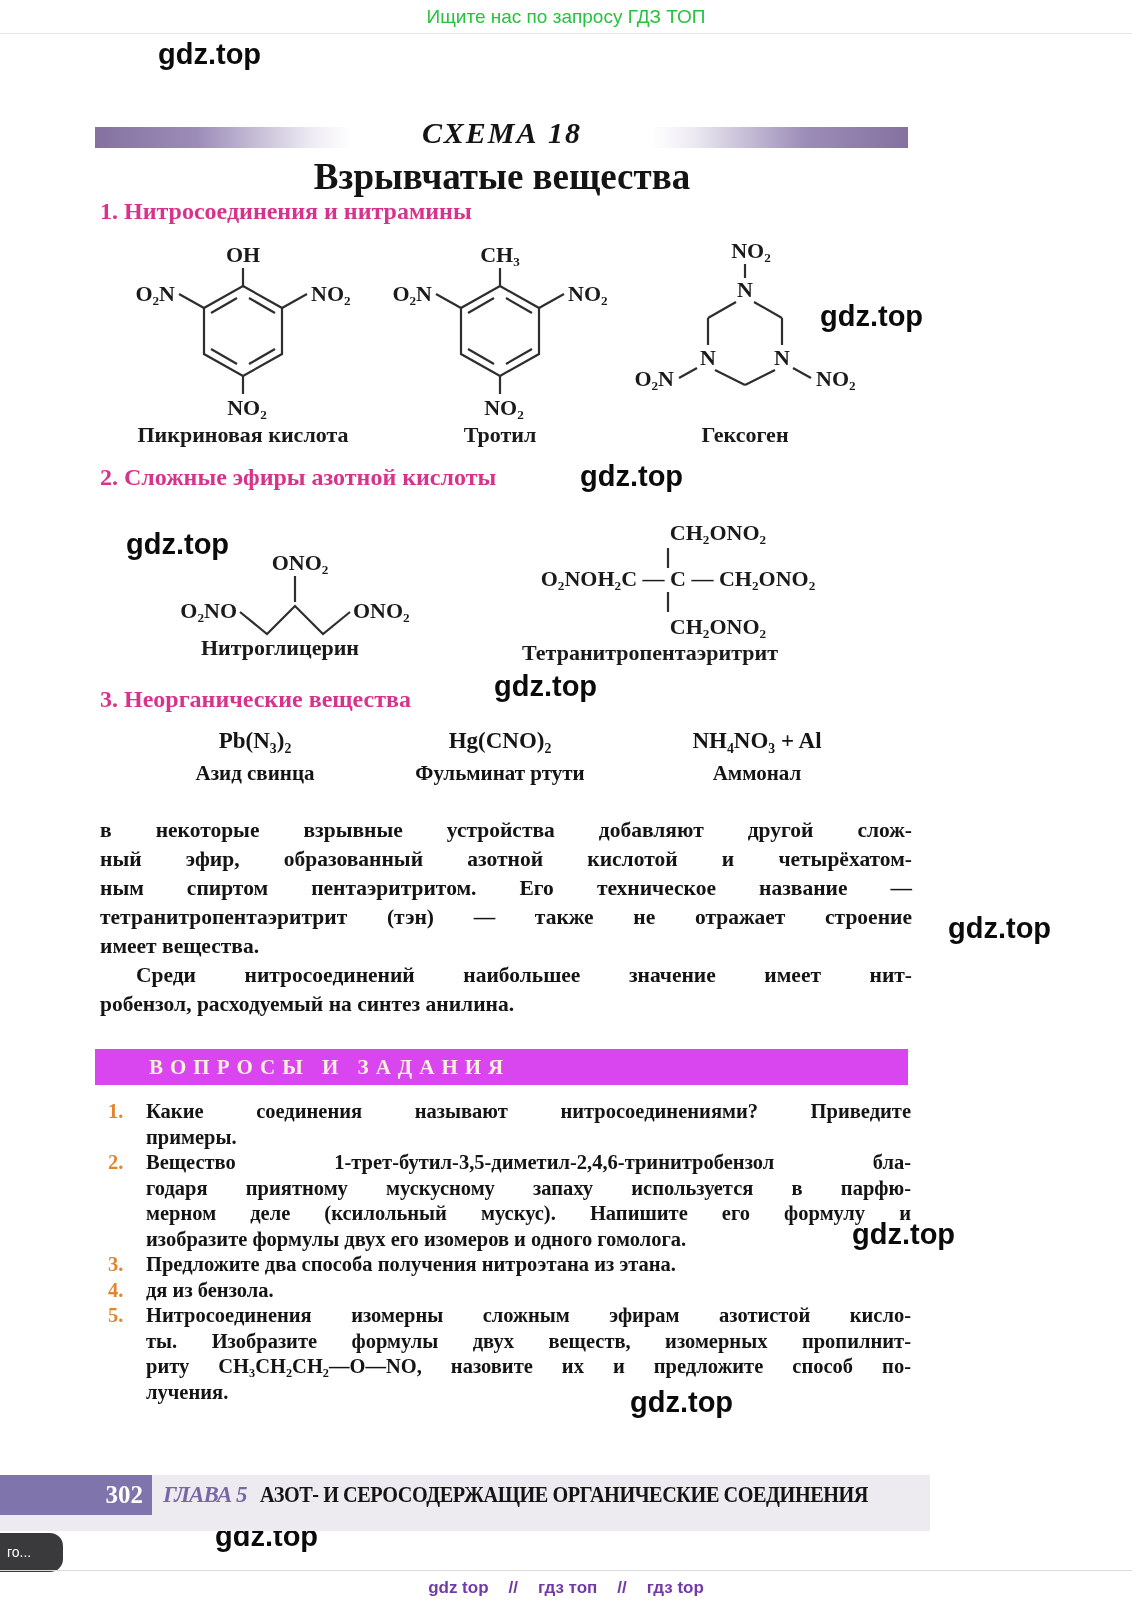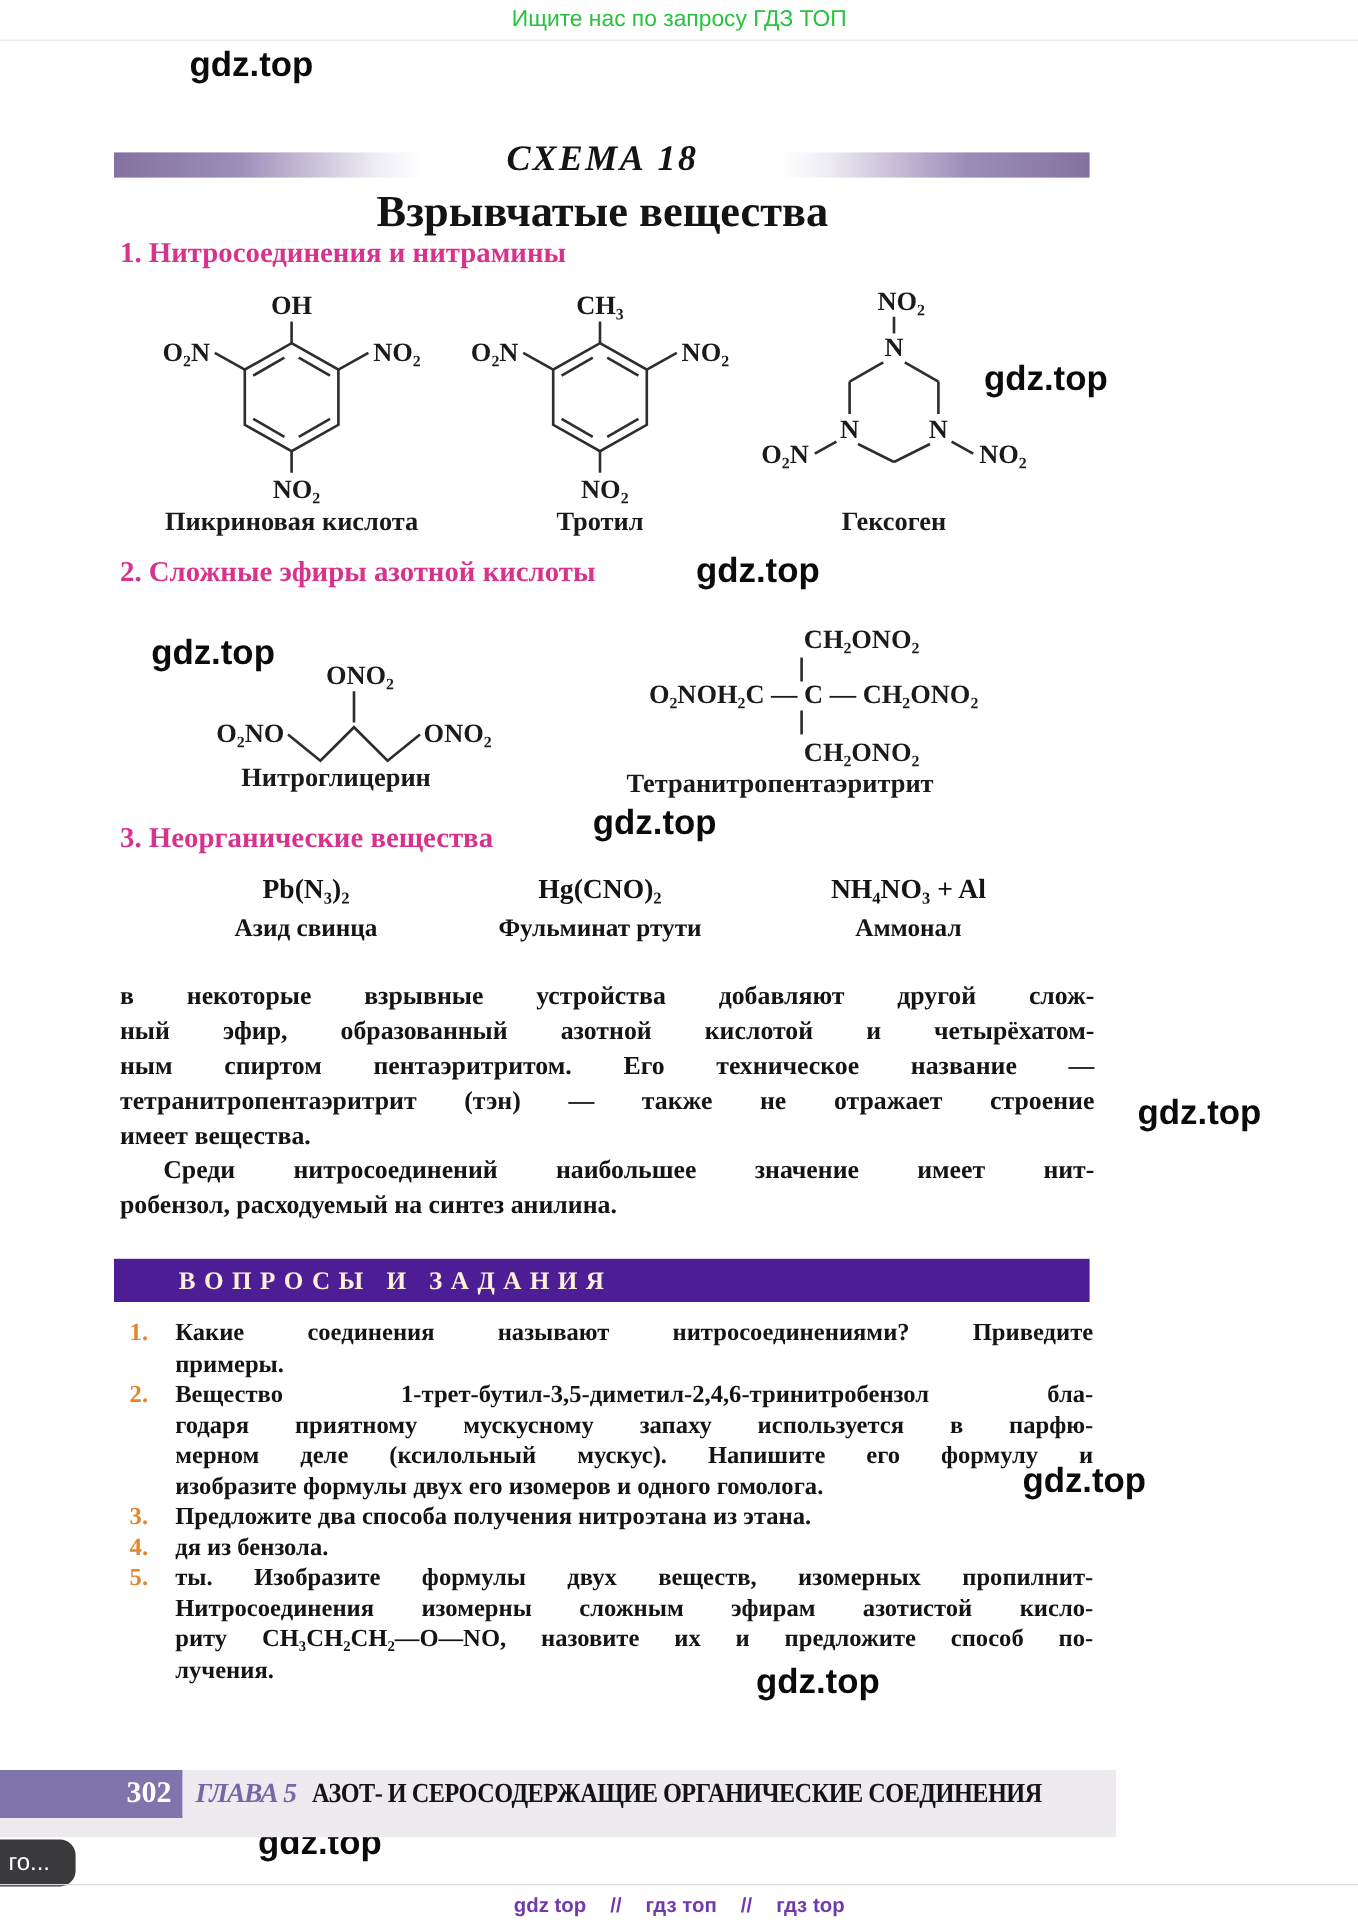--- a/index.html
+++ b/index.html
@@ -31,41 +31,41 @@
   .inorg{position:absolute;left:95px;top:728px;width:840px;}
   .inorg-col{position:absolute;width:280px;text-align:center;}
   .inorg-f{font-size:23px;font-weight:700;}
   .inorg-n{font-size:21px;font-weight:600;margin-top:7px;}
 
   .bodytext{position:absolute;left:100px;top:816px;width:812px;font-size:21.5px;font-weight:600;line-height:29px;}
   .bl{text-align:justify;}
   .jl{text-align-last:justify;}
   .indent{text-indent:36px;}
 
-  .banner{position:absolute;left:95px;top:1049px;width:813px;height:36px;background:#4c1d95;}
+  .banner{position:absolute;left:95px;top:1049px;width:813px;height:36px;background:#d946ef;}
   .banner span{display:block;line-height:36px;padding-left:54px;letter-spacing:7px;
                font-weight:bold;font-size:21px;color:#fcf0d8;}
 
   .questions{position:absolute;left:100px;top:1099px;width:811px;font-size:20.5px;font-weight:600;line-height:25.5px;}
   .q{position:relative;padding-left:46px;}
   .q-num{position:absolute;left:8px;top:0;color:#e2862e;font-weight:700;}
   .ql{text-align:justify;}
 
   .footer-bar{position:absolute;left:0;top:1475px;width:930px;height:56px;background:#eeebf0;}
   .page-box{position:absolute;left:0;top:0;width:152px;height:40px;background:#8074ad;}
   .page-box span{display:block;line-height:40px;text-align:right;padding-right:9px;
                  color:#ffffff;font-weight:bold;font-size:25px;}
   .chapter{position:absolute;left:163px;top:0;line-height:40px;color:#7668a5;
            font-style:italic;font-weight:bold;font-size:23px;letter-spacing:-1px;}
   .chap-title{position:absolute;left:260px;top:0;line-height:40px;font-weight:bold;font-size:23px;
               letter-spacing:-0.5px;white-space:nowrap;transform:scaleX(0.88);transform-origin:left center;}
 
   .overlay-tab{position:absolute;left:0;top:1533px;width:63px;height:39px;background:#3a3a3d;
                border-radius:0 13px 13px 0;color:#ffffff;font-family:"Liberation Sans",sans-serif;
-               font-size:20px;line-height:39px;padding-left:7px;box-sizing:border-box;}
+               font-size:14px;line-height:39px;padding-left:7px;box-sizing:border-box;}
   .bottom-rule{position:absolute;left:0;top:1570px;width:100%;height:1px;background:#dcdadd;}
   .links{position:absolute;left:0;top:1578px;width:100%;text-align:center;
          font-family:"Liberation Sans",sans-serif;font-size:17px;font-weight:600;color:#7239a8;}
   .links span{margin:0 10px;}
 </style>
 </head>
 <body>
 
 <div class="page">
 
@@ -215,22 +215,22 @@
     <div class="q">
       <span class="q-num">3.</span>
       <div class="ql">Предложите два способа получения нитроэтана из этана.</div>
     </div>
     <div class="q">
       <span class="q-num">4.</span>
       <div class="ql">дя из бензола.</div>
     </div>
     <div class="q">
       <span class="q-num">5.</span>
+      <div class="ql jl">Нитросоединения изомерны сложным эфирам азотистой кисло-</div>
       <div class="ql jl">ты. Изобразите формулы двух веществ, изомерных пропилнит-</div>
-      <div class="ql jl">Нитросоединения изомерны сложным эфирам азотистой кисло-</div>
       <div class="ql jl">риту CH₃CH₂CH₂—O—NO, назовите их и предложите способ по-</div>
       <div class="ql">лучения.</div>
     </div>
   </div>
 
   <div class="footer-bar">
     <div class="page-box">
       <span>302</span>
     </div>
     <div class="chapter">ГЛАВА 5</div>

